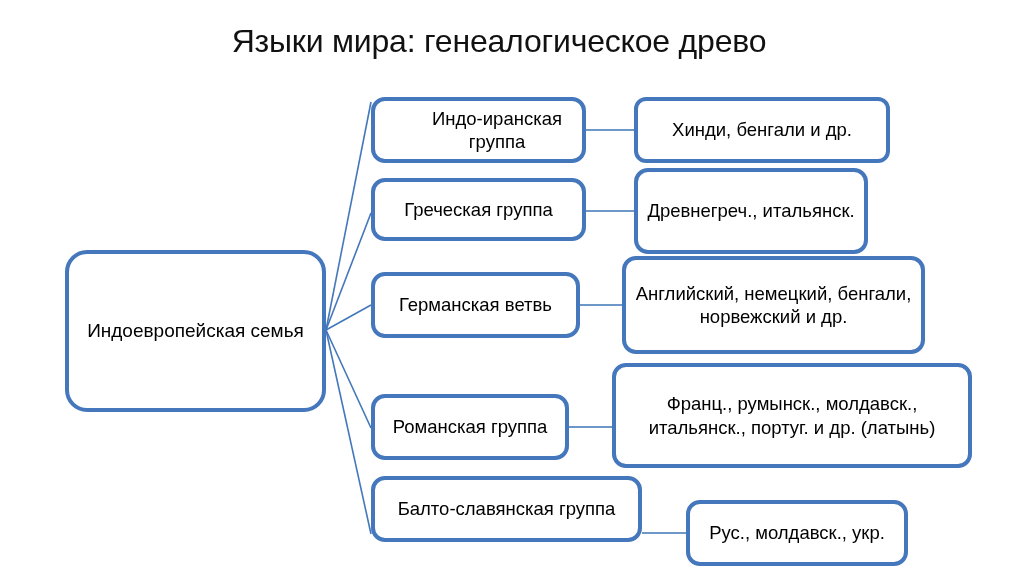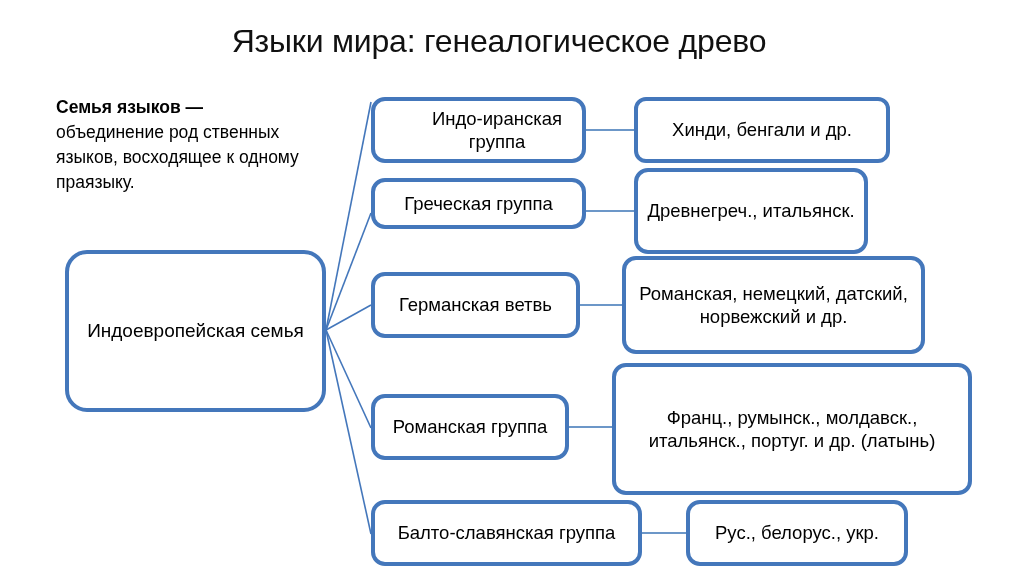--- a/index.html
+++ b/index.html
@@ -82,23 +82,20 @@
     width: 100%;
   }
 </style>
 </head>
 <body>
 
 <div id="page">
 
   <div id="slide-title">Языки мира: генеалогическое древо</div>
 
-  <div id="definition">
-    <span class="lead">Семья языков —</span><span> объединение род ственных языков, восходящее к одному праязыку.</span>
-  </div>
 
   <svg id="connectors" viewBox="0 0 1024 574" xmlns="http://www.w3.org/2000/svg">
     <g stroke="#4477bb" stroke-width="1.6" fill="none">
 
       <line x1="326" y1="330" x2="371" y2="102"></line>
       <line x1="326" y1="330" x2="371" y2="213"></line>
       <line x1="326" y1="330" x2="371" y2="305"></line>
       <line x1="326" y1="330" x2="371" y2="428"></line>
       <line x1="326" y1="330" x2="371" y2="534"></line>
     </g>
@@ -113,49 +110,49 @@
   </svg>
 
   <div class="node root" style="left:65px; top:250px; width:261px; height:162px;justify-content:flex-end;">
     <span class="txt">Индоевропейская семья</span>
   </div>
 
   <div class="node" style="left:371px; top:97px; width:215px; height:66px;padding-left:45px;">
     <span class="txt">Индо-иранская группа</span>
   </div>
 
-  <div class="node" style="left:371px; top:178px; width:215px; height:51px;">
+  <div class="node" style="left:371px; top:178px; width:215px; height:63px;">
     <span class="txt">Греческая группа</span>
   </div>
 
   <div class="node" style="left:371px; top:272px; width:209px; height:66px;">
     <span class="txt">Германская ветвь</span>
   </div>
 
   <div class="node" style="left:371px; top:394px; width:198px; height:66px;">
     <span class="txt">Романская группа</span>
   </div>
 
-  <div class="node" style="left:371px; top:500px; width:271px; height:66px;">
+  <div class="node" style="left:371px; top:476px; width:271px; height:66px;">
     <span class="txt">Балто-славянская группа</span>
   </div>
 
   <div class="node" style="left:634px; top:97px; width:256px; height:66px;border-radius:12px;">
     <span class="txt">Хинди, бенгали и др.</span>
   </div>
 
   <div class="node" style="left:634px; top:168px; width:234px; height:86px;">
     <span class="txt">Древнегреч., итальянск.</span>
   </div>
 
   <div class="node" style="left:622px; top:256px; width:303px; height:98px;">
-    <span class="txt">Романская, немецкий, датский, норвежский и др.</span>
+    <span class="txt">Английский, немецкий, бенгали, норвежский и др.</span>
   </div>
 
-  <div class="node" style="left:612px; top:363px; width:360px; height:132px;">
+  <div class="node" style="left:612px; top:363px; width:360px; height:105px;">
     <span class="txt">Франц., румынск., молдавск., итальянск., португ. и др. (латынь)</span>
   </div>
 
   <div class="node" style="left:686px; top:500px; width:222px; height:66px;">
-    <span class="txt">Рус., белорус., укр.</span>
+    <span class="txt">Рус., молдавск., укр.</span>
   </div>
 
 </div>
 
 </body></html>

